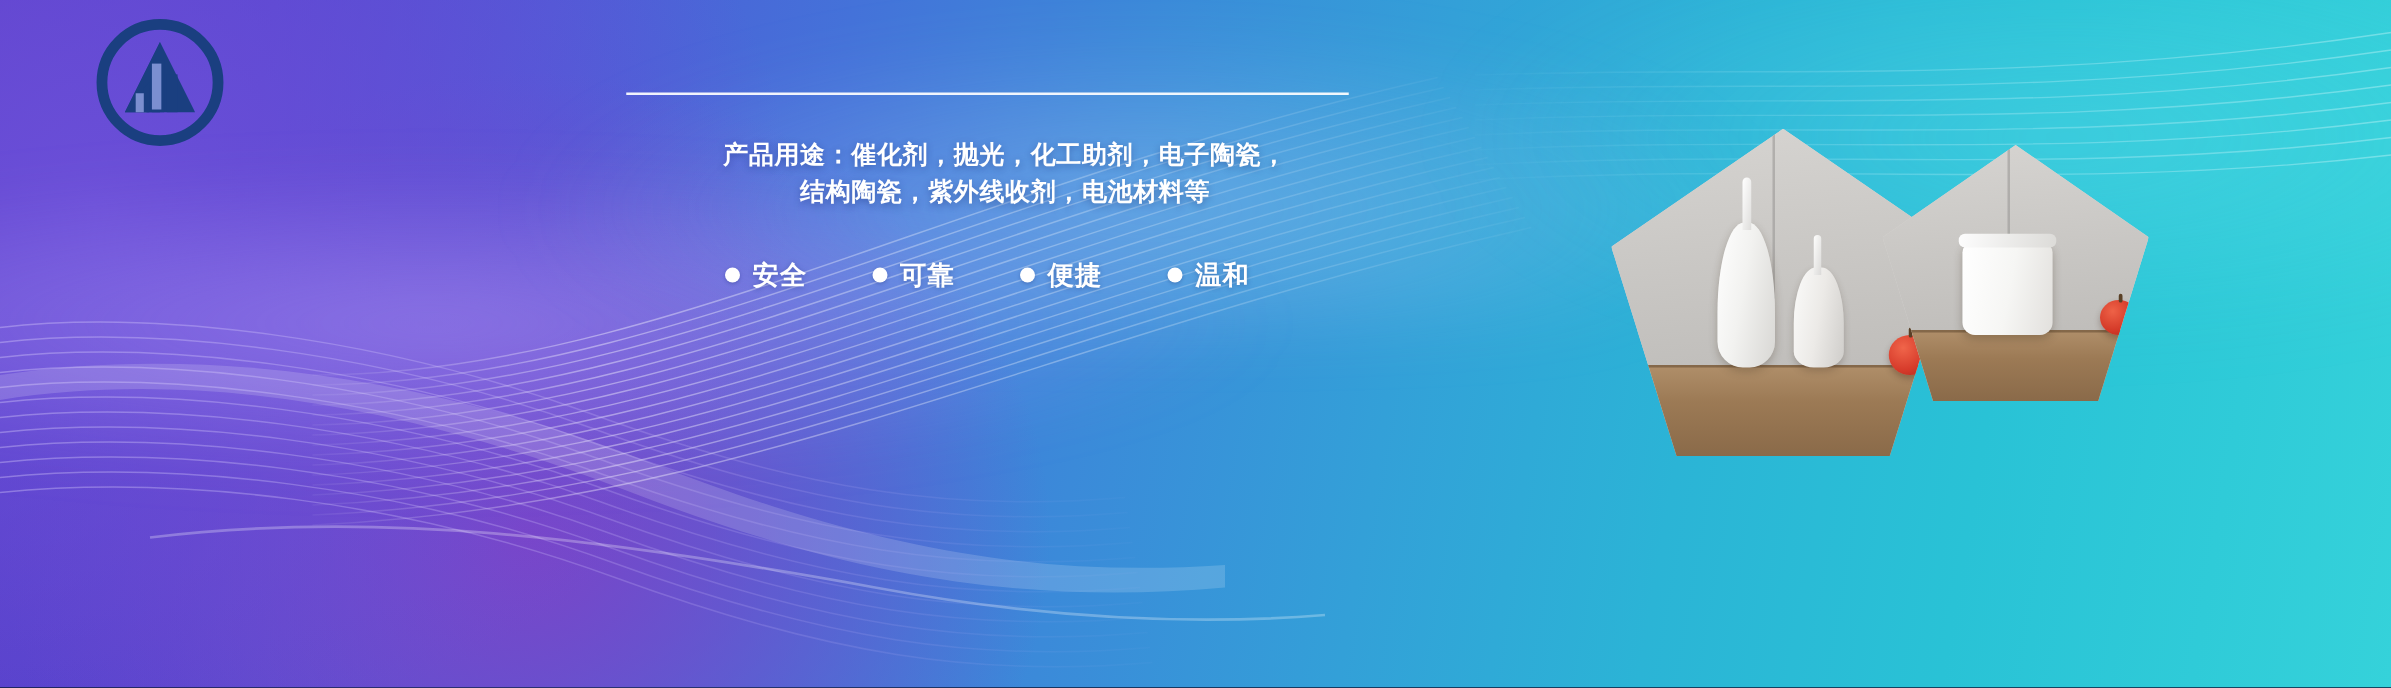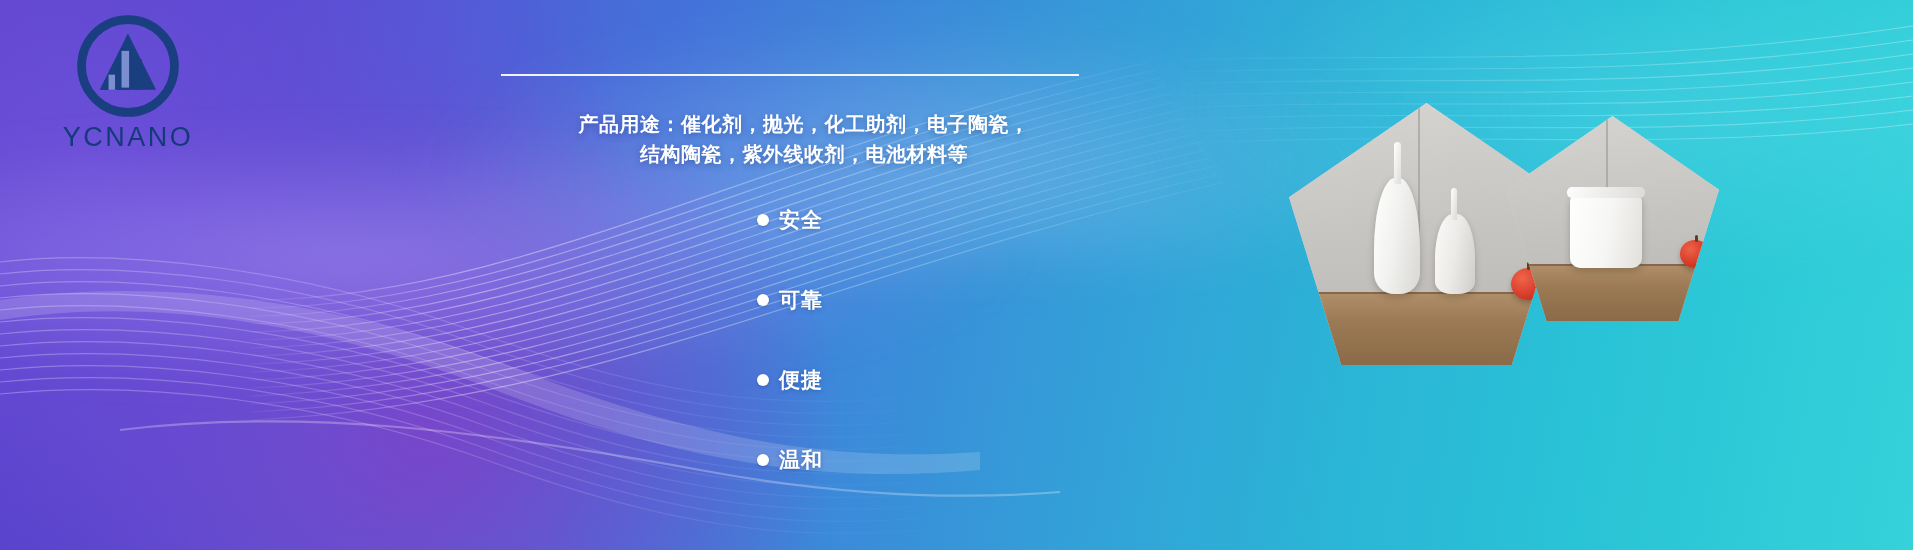--- a/index.html
+++ b/index.html
@@ -98,21 +98,20 @@
     margin-left:28px;
   }
   .desc div { white-space:nowrap; }
 
   .features {
     margin-top:36px;
     display:flex;
     justify-content:center;
     align-items:center;
     gap:52px;
-    flex-direction:column;
   }
   .feature {
     display:flex; align-items:center; gap:10px;
     font-size:21px; font-weight:bold; color:#ffffff;
     text-shadow:0 1px 4px rgba(20,40,110,.35);
     letter-spacing:1px;
   }
   .dot {
     width:12px; height:12px; border-radius:50%;
     background:#ffffff;
@@ -296,21 +295,20 @@
     <svg class="logo-mark" viewBox="0 0 100 100">
       <circle cx="50" cy="50" r="43" fill="none" stroke="#1a3f80" stroke-width="8"></circle>
       <path d="M50 20 L76 72 L24 72 Z" fill="#1a3f80"></path>
       <path d="M50 20 L50 72 L24 72 Z" fill="#1a3f80"></path>
       <rect x="44" y="34" width="9" height="38" fill="#1a3f80"></rect>
       <rect x="55" y="44" width="8" height="28" fill="#1a3f80"></rect>
       <path d="M32 58 L40 58 L40 72 L32 72 Z" fill="#7b8fd0"></path>
       <rect x="44" y="36" width="7" height="34" fill="#7b8fd0"></rect>
       <path d="M38 54 L42 50 L42 72 L38 72 Z" fill="#1a3f80"></path>
     </svg>
-    <div class="logo-text">YCNANO</div>
   </div>
 
   <div class="content">
     <div class="rule"></div>
 
     <div class="desc">
       <div>产品用途：催化剂，抛光，化工助剂，电子陶瓷，</div>
       <div>结构陶瓷，紫外线收剂，电池材料等</div>
     </div>
 

